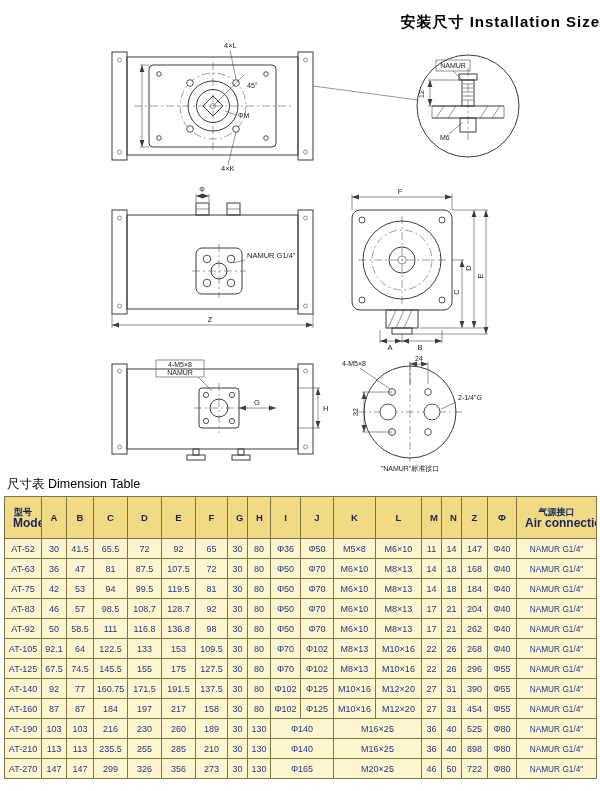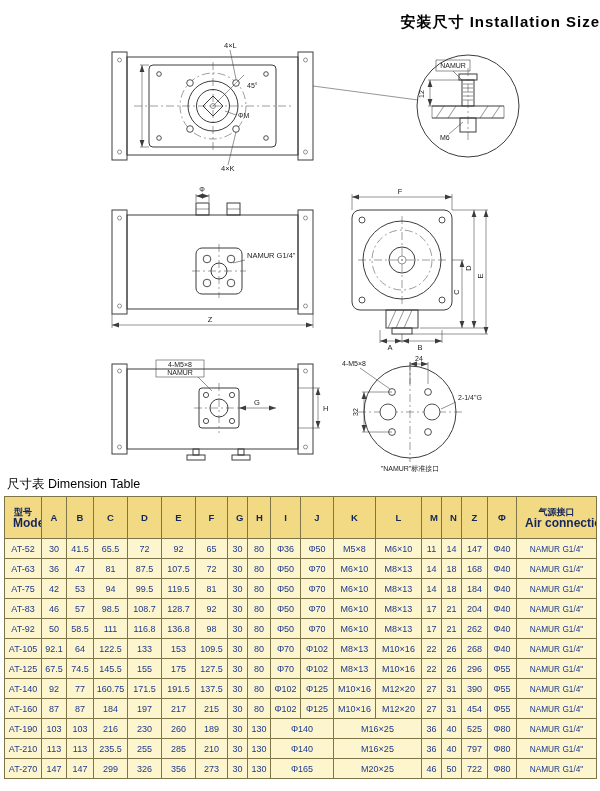--- a/index.html
+++ b/index.html
@@ -458,21 +458,21 @@
         <td>Φ55</td>
         <td class="air">NAMUR G1/4"</td>
       </tr>
       <tr>
         <td>AT-160</td>
         <td>87</td>
         <td>87</td>
         <td>184</td>
         <td>197</td>
         <td>217</td>
-        <td>215</td>
+        <td>158</td>
         <td>30</td>
         <td>80</td>
         <td>Φ102</td>
         <td>Φ125</td>
         <td>M10×16</td>
         <td>M12×20</td>
         <td>27</td>
         <td>31</td>
         <td>454</td>
         <td>Φ55</td>
@@ -503,21 +503,21 @@
         <td>235.5</td>
         <td>255</td>
         <td>285</td>
         <td>210</td>
         <td>30</td>
         <td>130</td>
         <td colspan="2">Φ140</td>
         <td colspan="2">M16×25</td>
         <td>36</td>
         <td>40</td>
-        <td>797</td>
+        <td>898</td>
         <td>Φ80</td>
         <td class="air">NAMUR G1/4"</td>
       </tr>
       <tr>
         <td>AT-270</td>
         <td>147</td>
         <td>147</td>
         <td>299</td>
         <td>326</td>
         <td>356</td>

